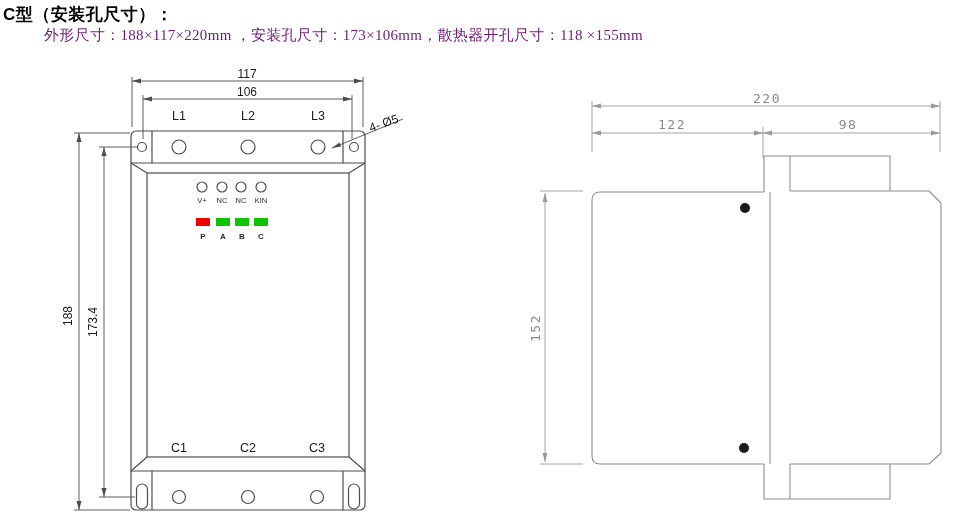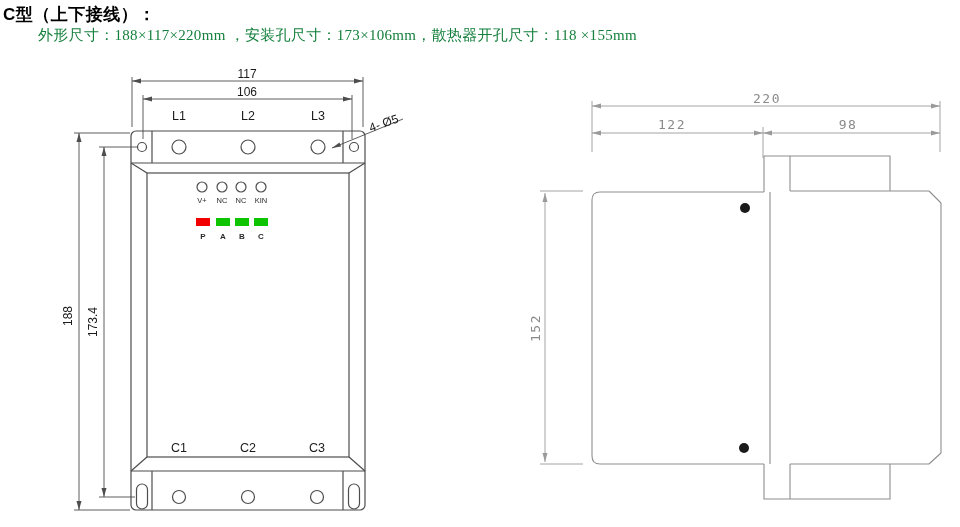--- a/index.html
+++ b/index.html
@@ -1,20 +1,20 @@
 <!DOCTYPE html>
 <html><head>
 <meta charset="utf-8">
 <style>
   html,body{margin:0;padding:0;background:#ffffff;}
   .page{position:relative;width:960px;height:527px;background:#ffffff;overflow:hidden;
         font-family:"Liberation Sans",sans-serif;}
   .title{position:absolute;left:3px;top:3px;font-size:17px;font-weight:bold;color:#000;
          font-family:"Liberation Sans",sans-serif;letter-spacing:0.5px;}
-  .spec{position:absolute;left:38px;top:26px;font-size:15px;color:#15803d;
+  .spec{position:absolute;left:44px;top:26px;font-size:15px;color:#701a75;
         font-family:"Liberation Serif",serif;letter-spacing:0.3px;}
   svg{position:absolute;left:0;top:0;}
   
   .ln{stroke:#4d4d4d;stroke-width:1.2;fill:none;}
   .dl{stroke:#4d4d4d;stroke-width:0.9;fill:none;}
   .ar{fill:#4d4d4d;stroke:none;}
   .dimL{font-family:"Liberation Sans",sans-serif;font-size:12px;fill:#1a1a1a;}
   .lbl{font-family:"Liberation Sans",sans-serif;font-size:12.5px;fill:#1a1a1a;}
   .sm{font-family:"Liberation Sans",sans-serif;font-size:7.5px;fill:#2a2a2a;}
   .sm2{font-family:"Liberation Sans",sans-serif;font-size:8px;fill:#2a2a2a;font-weight:bold;}
@@ -22,21 +22,21 @@
   .lr{stroke:#8e8e8e;stroke-width:1.1;fill:none;}
   .dr{stroke:#9a9a9a;stroke-width:0.9;fill:none;}
   .arr{fill:#9a9a9a;stroke:none;}
   .dimR{font-family:"DejaVu Sans Mono",monospace;font-size:13px;fill:#8a8a8a;letter-spacing:1.5px;}
 </style>
 </head>
 <body>
 
 <div class="page">
 
-  <div class="title">C型（上下接线）：</div>
+  <div class="title">C型（安装孔尺寸）：</div>
   <div class="spec">外形尺寸：188×117×220mm ，安装孔尺寸：173×106mm，散热器开孔尺寸：118 ×155mm</div>
 
   <svg width="960" height="527" viewBox="0 0 960 527">
 
     <g>
 
       <rect class="ln" x="131" y="131" width="234" height="379" rx="5"></rect>
 
       <line class="ln" x1="131" y1="163" x2="365" y2="163"></line>
       <line class="ln" x1="131" y1="471" x2="365" y2="471"></line>

